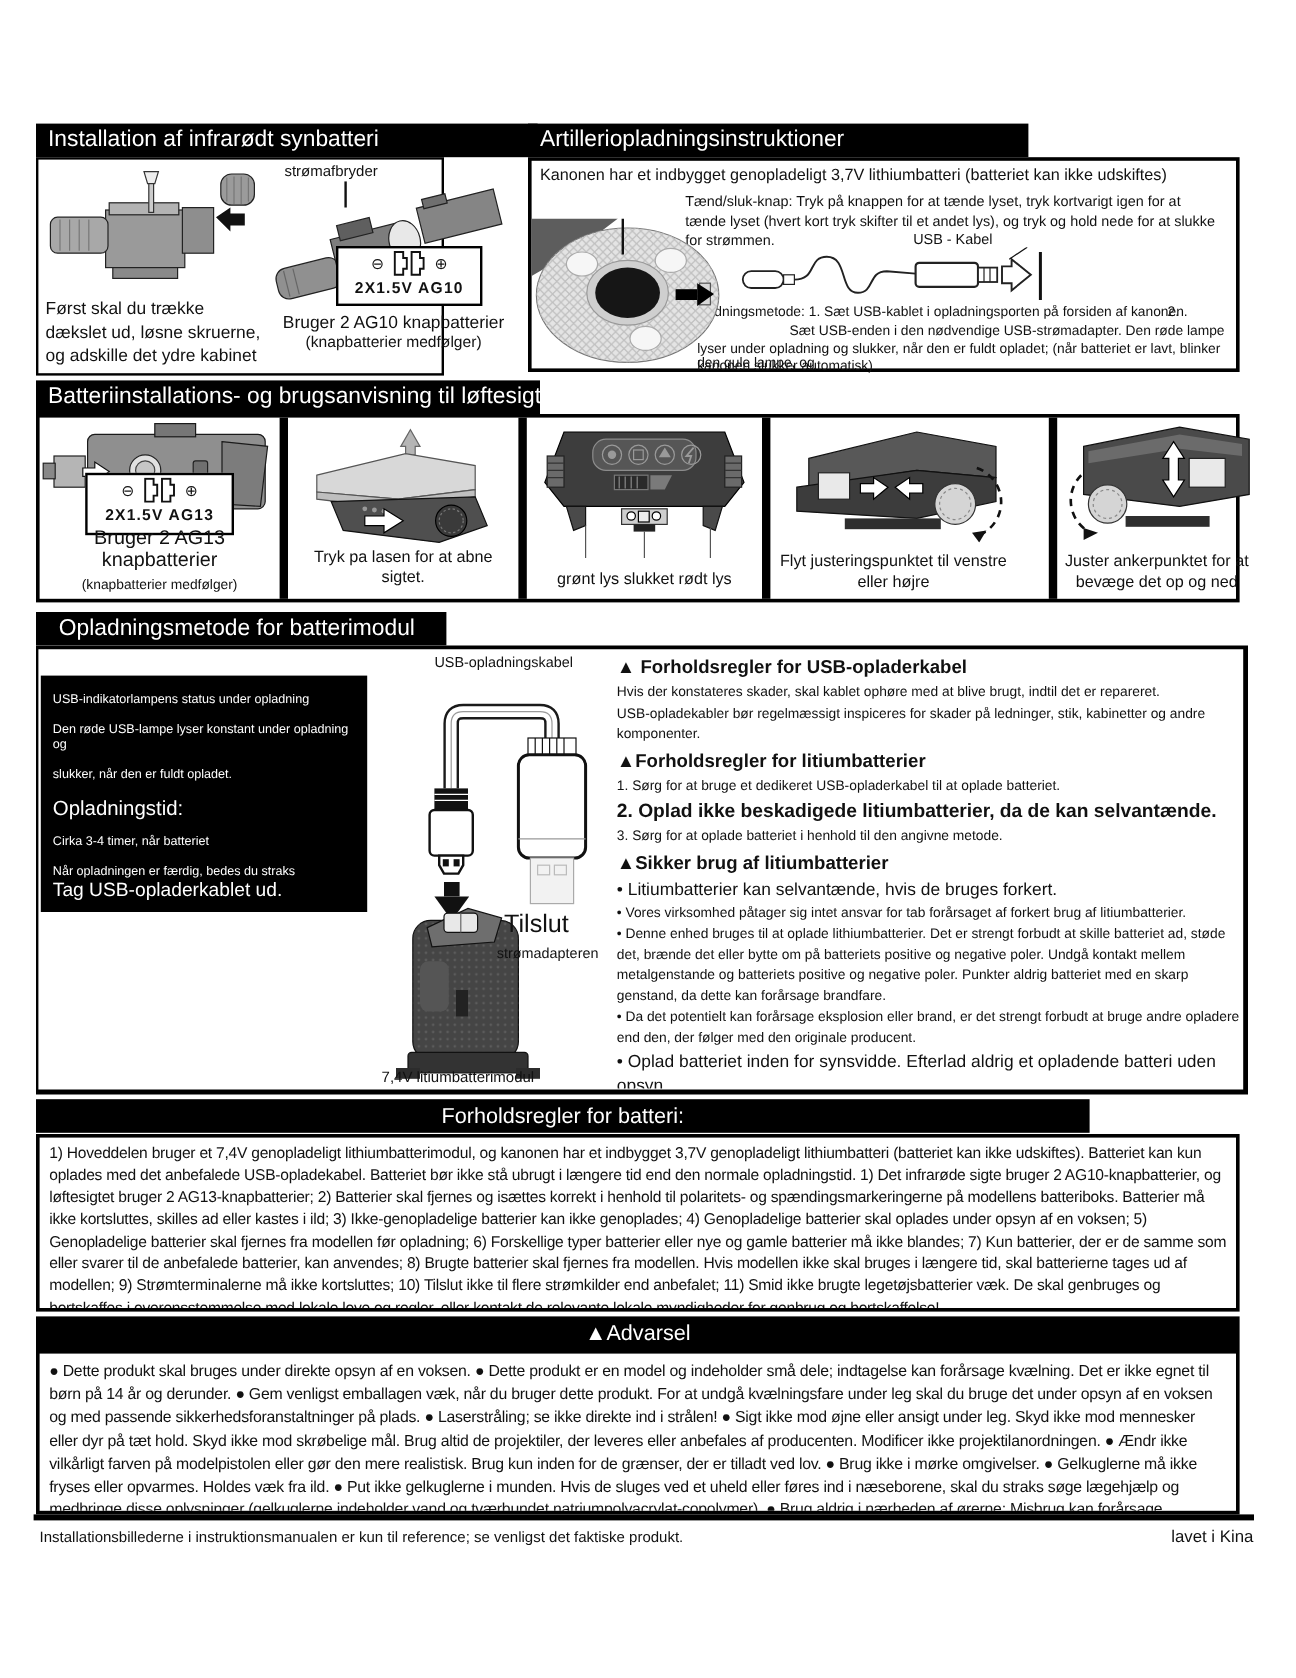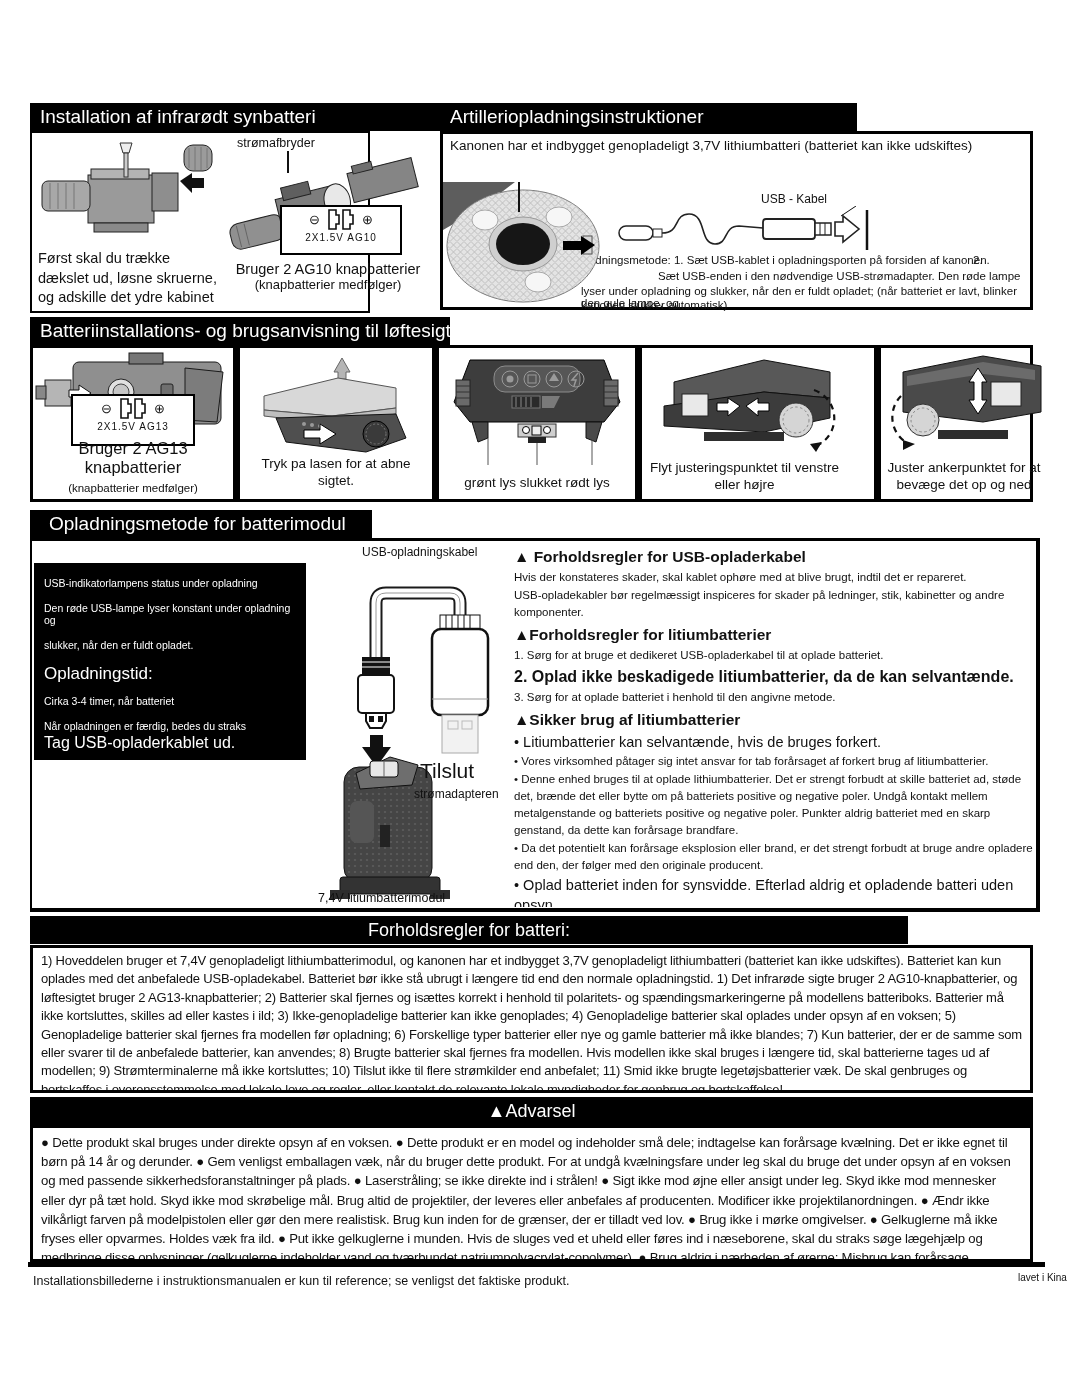--- a/index.html
+++ b/index.html
@@ -7,21 +7,21 @@
         font-family:"Liberation Sans",sans-serif;color:#111;}
   .abs{position:absolute;}
   .bar{position:absolute;background:#000;color:#fff;font-size:19px;line-height:28px;
        height:28px;padding:0 10px;box-sizing:border-box;white-space:nowrap;overflow:hidden;}
   .bar.center{text-align:center;font-size:18px;line-height:28px;}
   .box{position:absolute;border:2px solid #000;box-sizing:border-box;background:#fff;}
   .thick{border-width:3px;}
   .inset{position:absolute;background:#fff;border:2px solid #000;text-align:center;padding:2px 4px;box-sizing:border-box;}
   .inset .row{display:flex;align-items:center;justify-content:center;gap:4px;}
   .inset .pol{font-size:13px;line-height:14px;}
-  .inset .lbl{font-weight:normal;font-size:10px;letter-spacing:1px;margin-top:1px;}
+  .inset .lbl{font-weight:bold;font-size:13px;letter-spacing:1px;margin-top:1px;}
   .cap{font-size:13.5px;text-align:center;line-height:17px;}
   .panel{position:relative;flex:0 0 auto;overflow:hidden;}
   .sep{flex:0 0 auto;width:7px;background:#000;}
   .st-s{font-size:10.5px;line-height:12px;margin:0 0 13px 0;}
   .st-h{font-size:17px;line-height:19px;margin:3px 0 12px 0;}
   .st-b{font-size:16px;line-height:18px;margin:0;}
   .ph{font-weight:bold;font-size:15.5px;line-height:20px;margin:4px 0 2px 0;}
   .ps{font-size:11.5px;line-height:17px;margin:0 0 1px 0;}
   .pm{font-size:14.5px;line-height:20px;margin:1px 0;}
   .pb{font-weight:bold;font-size:16px;line-height:21px;margin:2px 0;}
@@ -87,20 +87,21 @@
       <div style="font-size:14.5px;">Bruger 2 AG10 knapbatterier</div>
       <div style="font-size:13px;">(knapbatterier medfølger)</div>
     </div>
   </div>
 
   <div class="bar" style="left:440px;top:103px;width:417px;">
     <span>Artilleriopladningsinstruktioner</span>
   </div>
   <div class="box thick" style="left:440px;top:131px;width:593px;height:179px;">
     <div class="abs" style="left:7px;top:4px;font-size:13.5px;">Kanonen har et indbygget genopladeligt 3,7V lithiumbatteri (batteriet kan ikke udskiftes)</div>
+    <div class="abs" style="left:128px;top:26px;width:450px;font-size:12px;line-height:16px;">Tænd/sluk-knap: Tryk på knappen for at tænde lyset, tryk kortvarigt igen for at tænde lyset (hvert kort tryk skifter til et andet lys), og tryk og hold nede for at slukke for strømmen.</div>
     <div class="abs" style="left:318px;top:58px;font-size:12px;">USB - Kabel</div>
     <div class="abs" style="left:128px;top:120px;font-size:11.5px;">Opladningsmetode: 1. Sæt USB-kablet i opladningsporten på forsiden af kanonen.</div>
     <div class="abs" style="left:530px;top:120px;font-size:11.5px;">2.</div>
     <div class="abs" style="left:215px;top:136px;font-size:11.5px;">Sæt USB-enden i den nødvendige USB-strømadapter. Den røde lampe</div>
     <div class="abs" style="left:138px;top:151px;font-size:11.5px;">lyser under opladning og slukker, når den er fuldt opladet; (når batteriet er lavt, blinker den gule lampe, og</div>
     <div class="abs" style="left:138px;top:165px;font-size:11.5px;">kanonen slukker automatisk)</div>
     <svg class="abs" style="left:0px;top:48px;" width="165" height="124" viewBox="0 0 165 124">
       <defs>
         <pattern id="hatch" width="7" height="7" patternUnits="userSpaceOnUse">
           <path d="M0,3.5 L3.5,0 M0,3.5 L3.5,7 M3.5,0 L7,3.5 M3.5,7 L7,3.5" stroke="#bfbfbf" fill="none"></path>
@@ -347,15 +348,15 @@
 
   <div class="bar center" style="left:30px;top:1097px;width:1003px;">
     <span>▲Advarsel</span>
   </div>
   <div class="box thick" style="left:30px;top:1125px;width:1003px;height:137px;padding:5px 8px;overflow:hidden;">
     <div class="longbody" style="font-size:13.2px;line-height:19.2px;">● Dette produkt skal bruges under direkte opsyn af en voksen. ● Dette produkt er en model og indeholder små dele; indtagelse kan forårsage kvælning. Det er ikke egnet til børn på 14 år og derunder. ● Gem venligst emballagen væk, når du bruger dette produkt. For at undgå kvælningsfare under leg skal du bruge det under opsyn af en voksen og med passende sikkerhedsforanstaltninger på plads. ● Laserstråling; se ikke direkte ind i strålen! ● Sigt ikke mod øjne eller ansigt under leg. Skyd ikke mod mennesker eller dyr på tæt hold. Skyd ikke mod skrøbelige mål. Brug altid de projektiler, der leveres eller anbefales af producenten. Modificer ikke projektilanordningen. ● Ændr ikke vilkårligt farven på modelpistolen eller gør den mere realistisk. Brug kun inden for de grænser, der er tilladt ved lov. ● Brug ikke i mørke omgivelser. ● Gelkuglerne må ikke fryses eller opvarmes. Holdes væk fra ild. ● Put ikke gelkuglerne i munden. Hvis de sluges ved et uheld eller føres ind i næseborene, skal du straks søge lægehjælp og medbringe disse oplysninger (gelkuglerne indeholder vand og tværbundet natriumpolyacrylat-copolymer). ● Brug aldrig i nærheden af ørerne; Misbrug kan forårsage høreskader. ● De medfølgende beskyttelsesbriller yder ikke beskyttelse.</div>
   </div>
 
   <div class="abs" style="left:28px;top:1262px;width:1017px;height:5px;background:#000;"></div>
   <div class="abs" style="left:33px;top:1274px;font-size:12.5px;">Installationsbillederne i instruktionsmanualen er kun til reference; se venligst det faktiske produkt.</div>
-  <div class="abs" style="left:1018px;top:1272px;font-size:10px;">lavet i Kina</div>
+  <div class="abs" style="left:976px;top:1272px;font-size:14px;">lavet i Kina</div>
 
 </div>
 
 </body></html>

